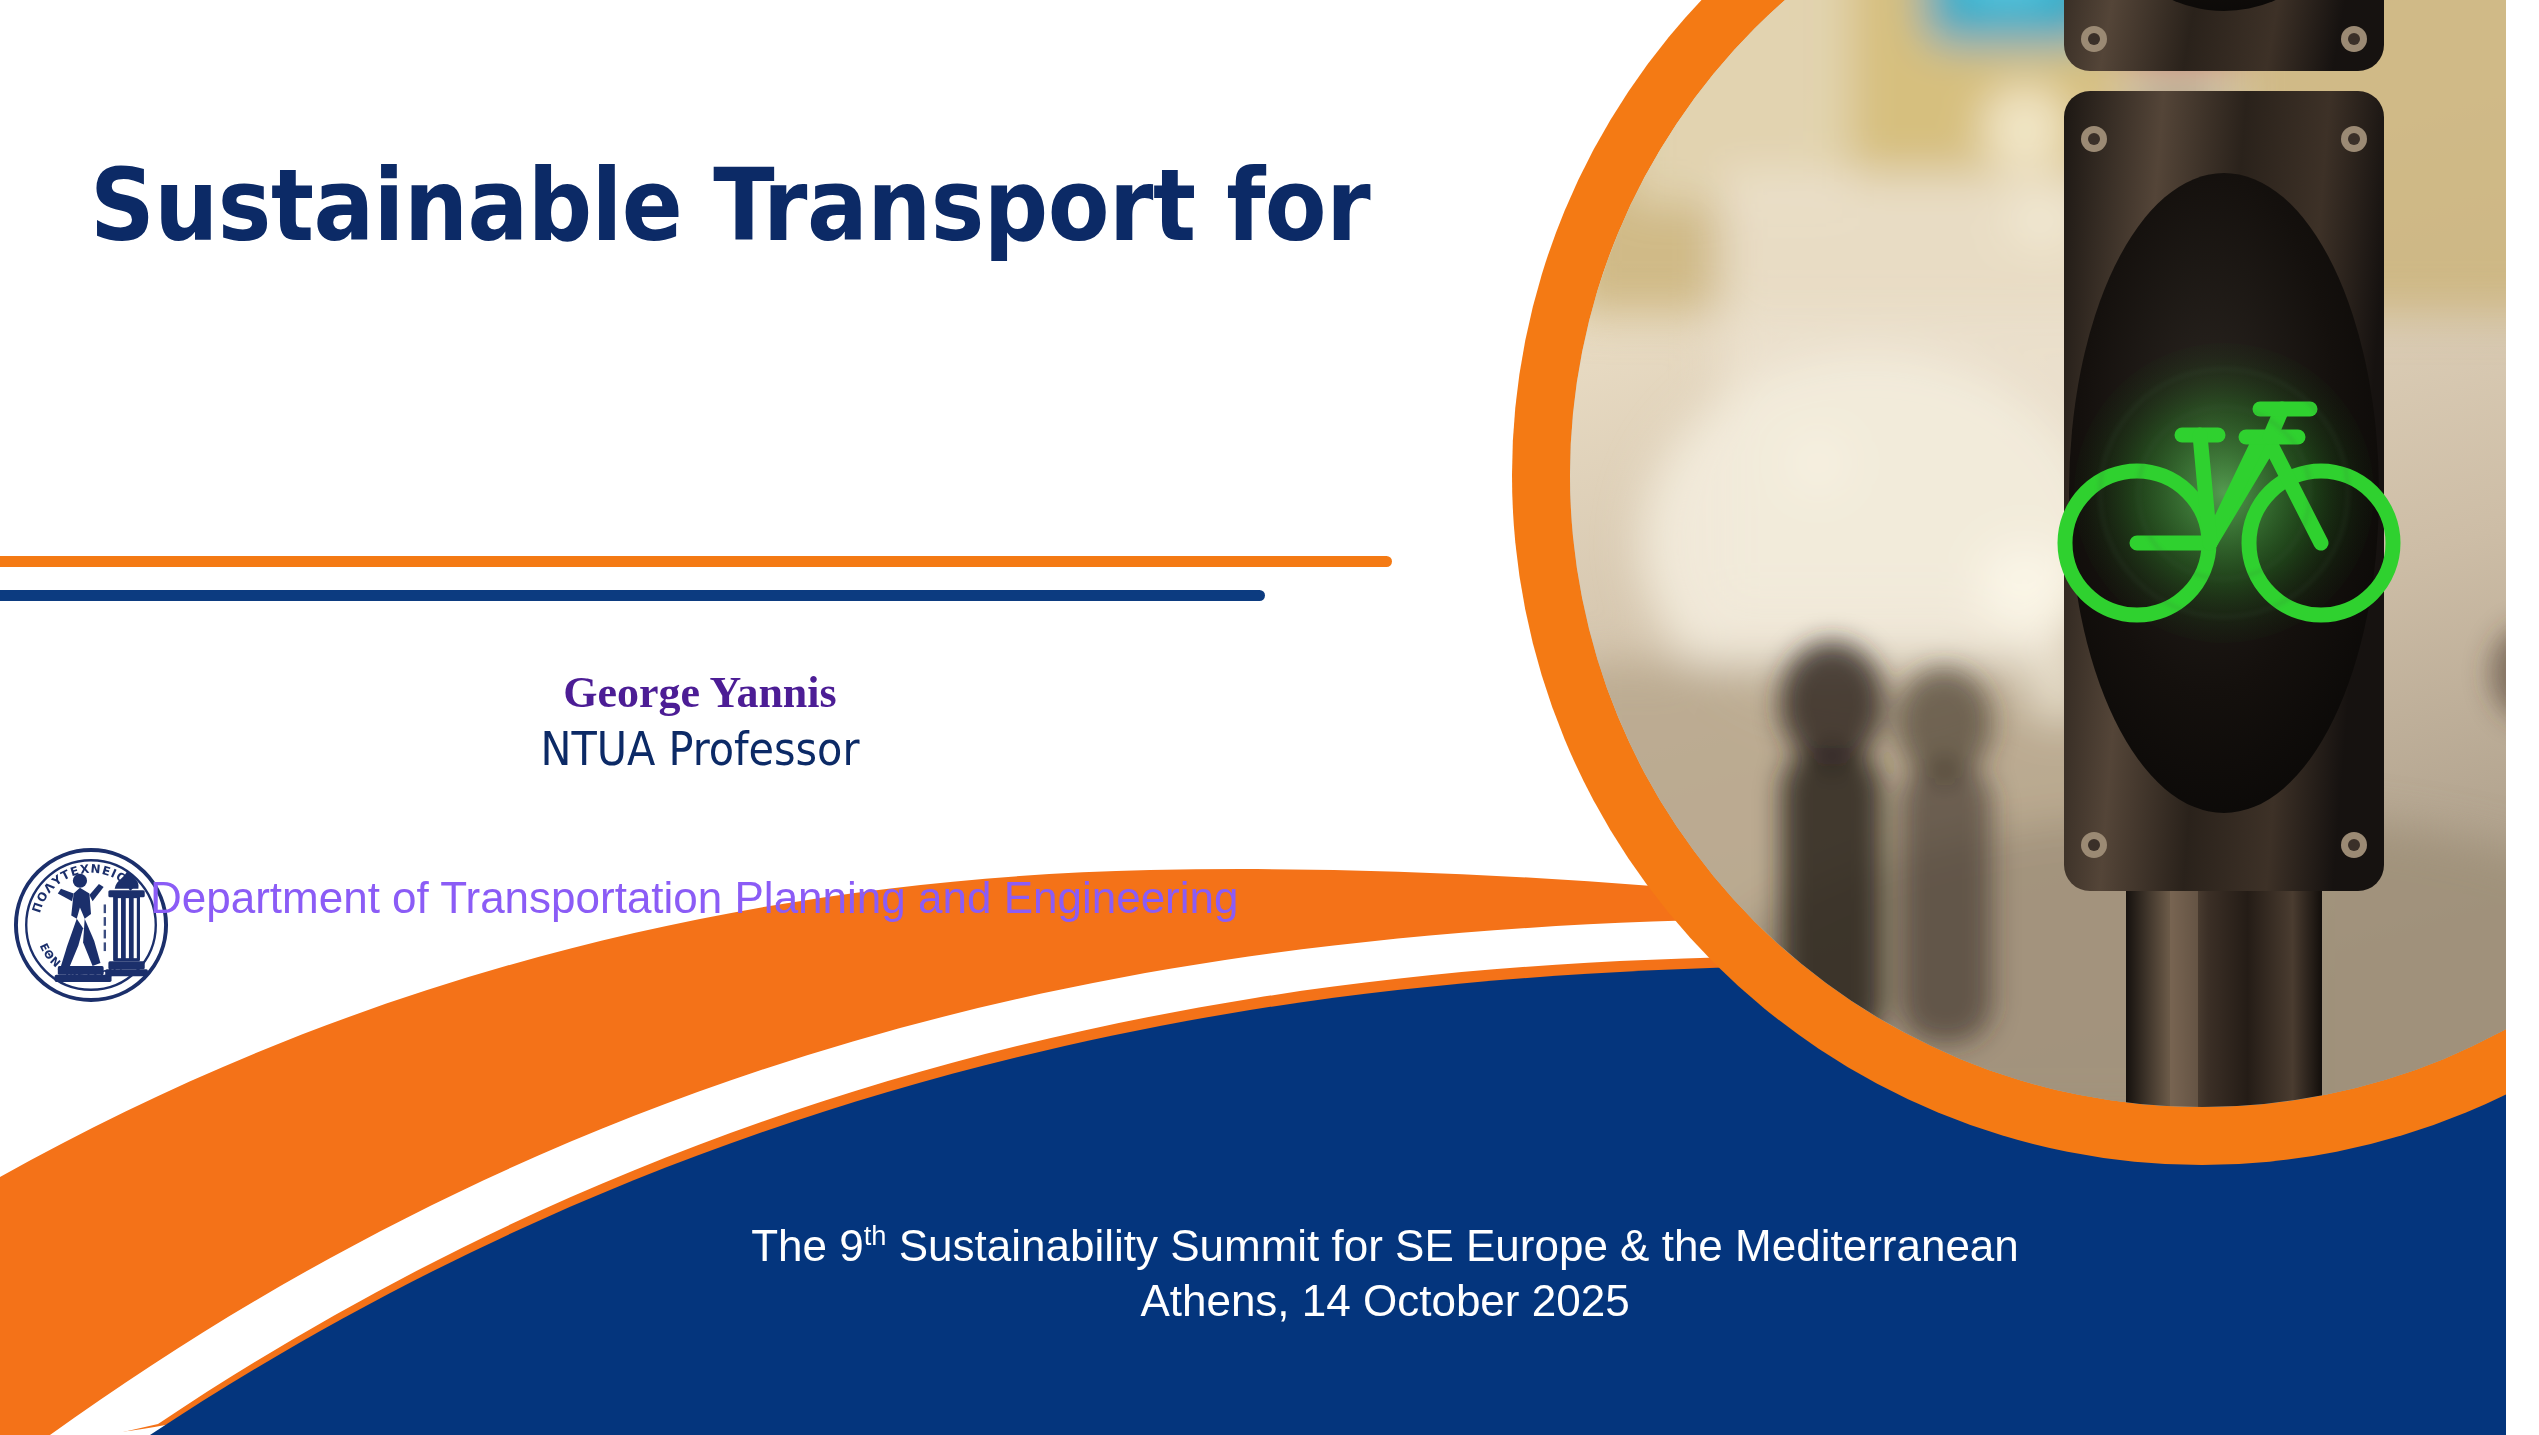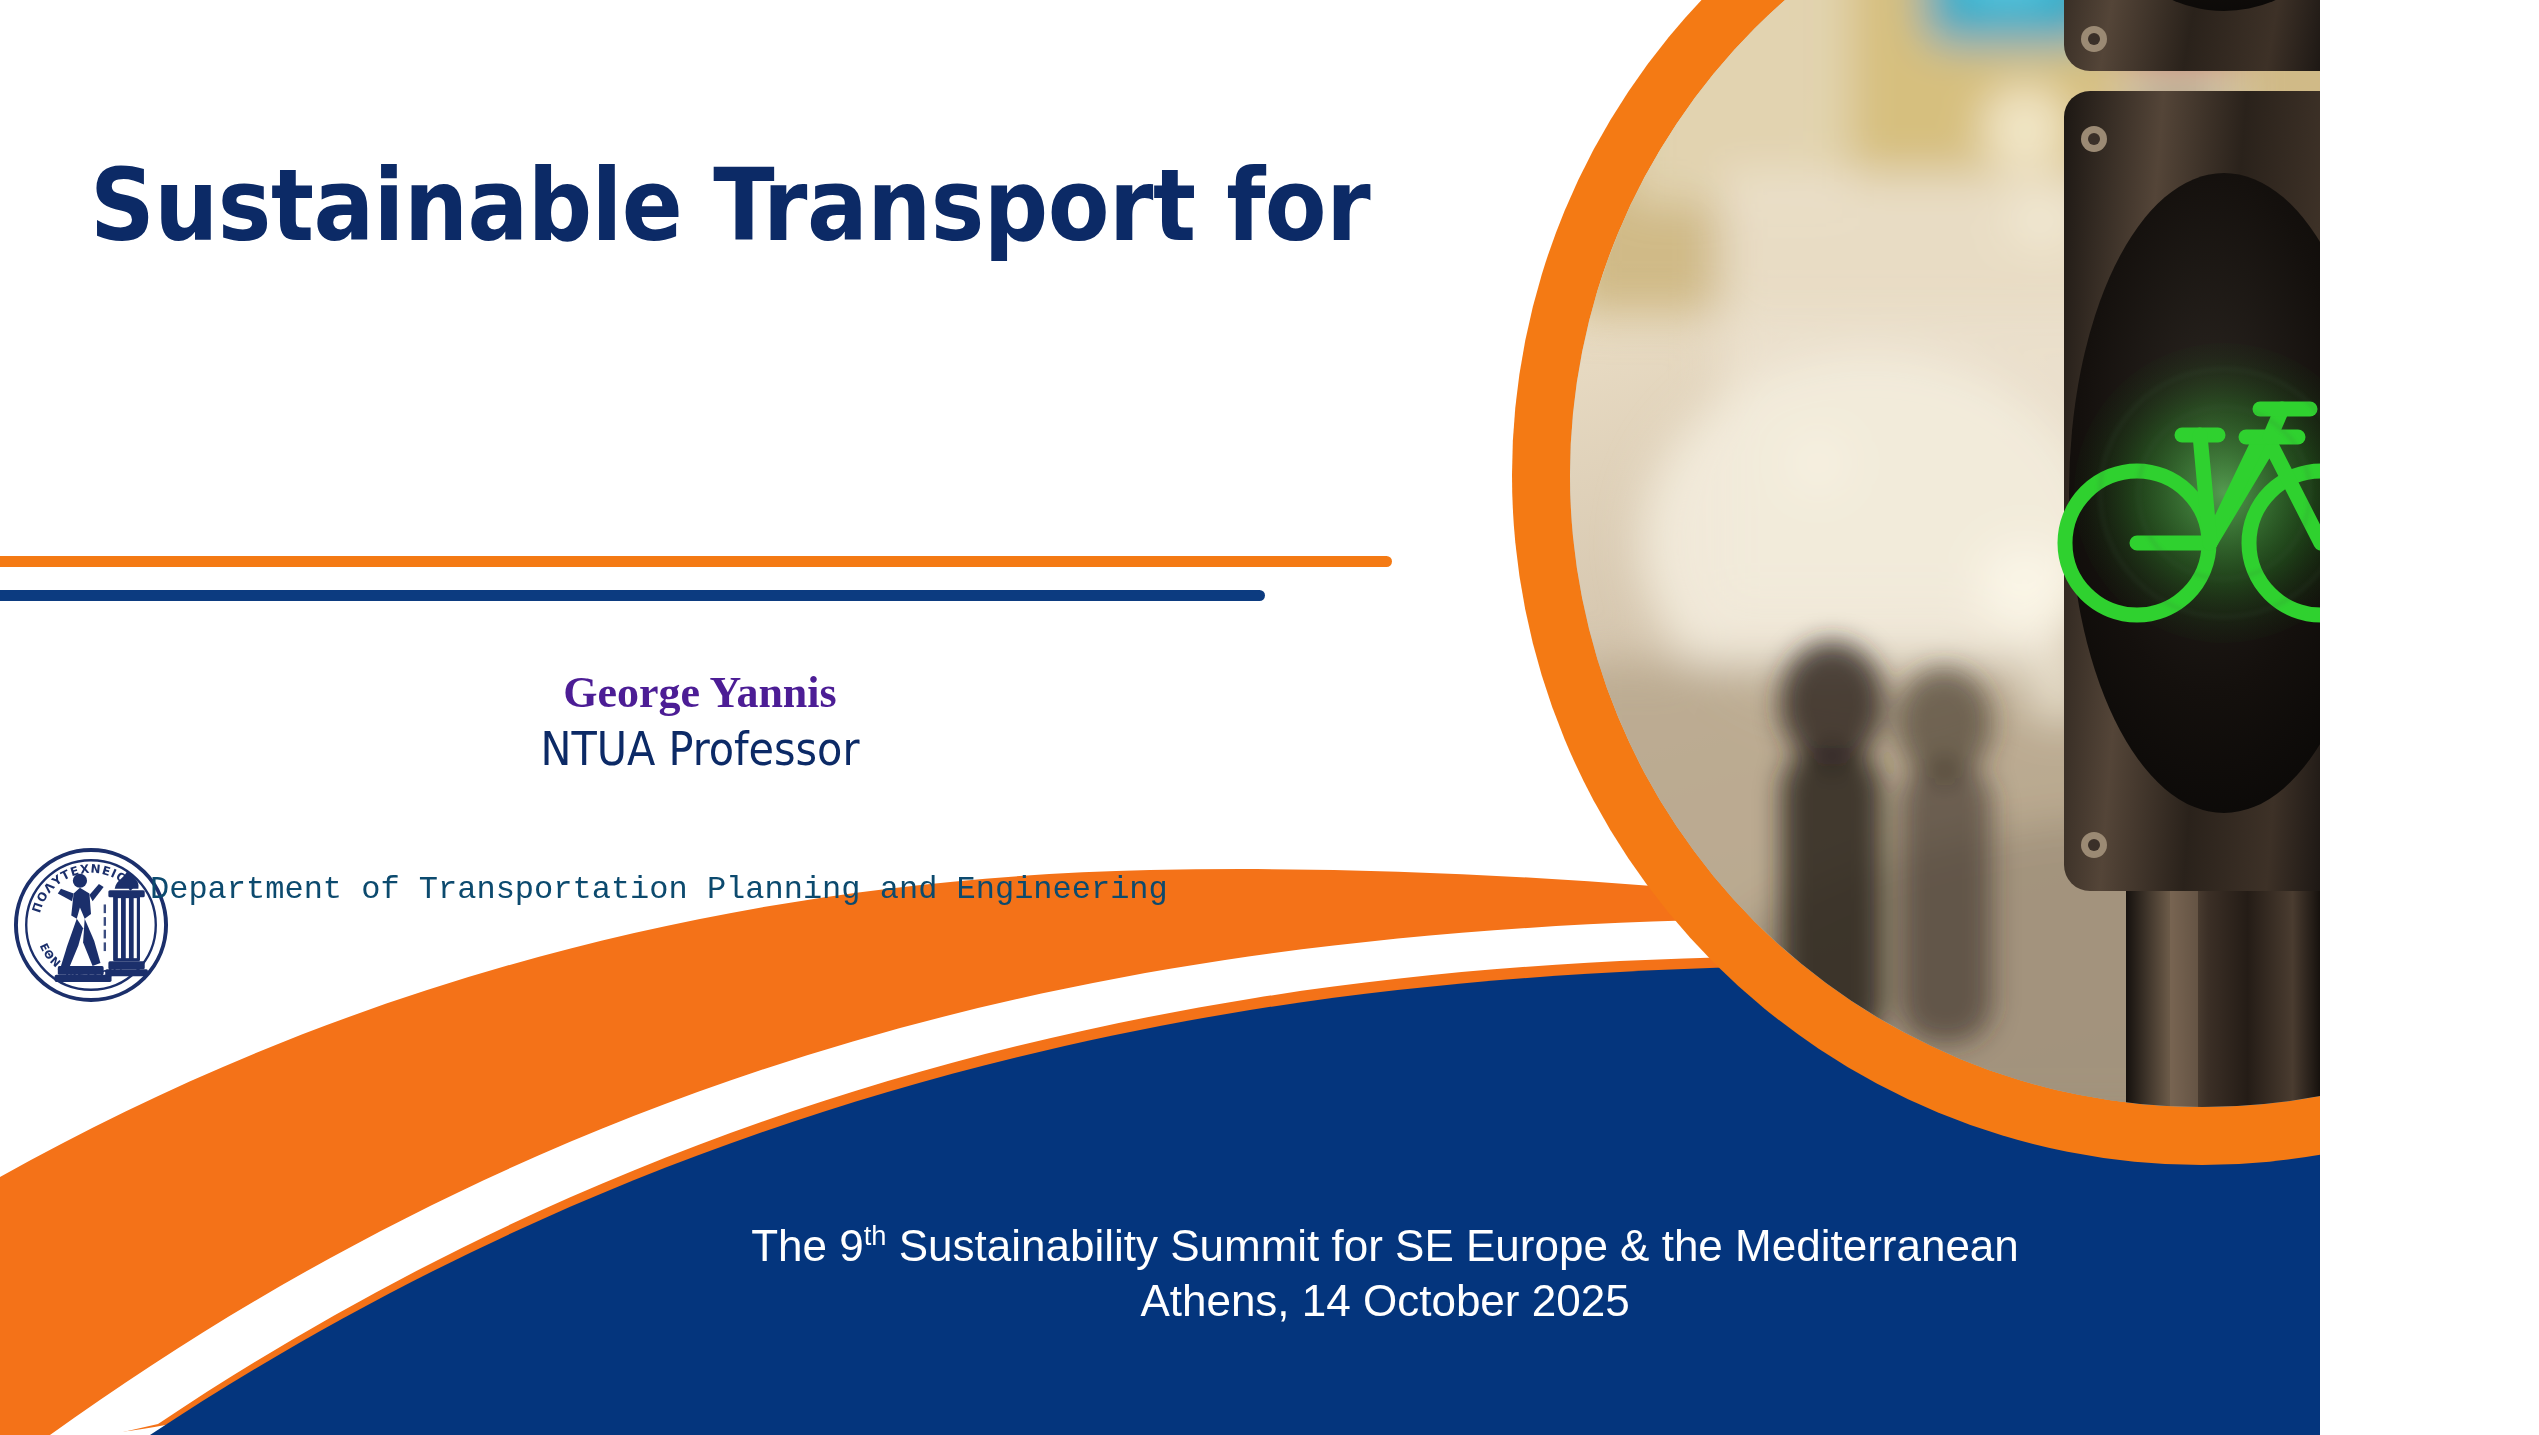--- a/index.html
+++ b/index.html
@@ -4,21 +4,21 @@
 <style>
   * { margin:0; padding:0; box-sizing:border-box; }
   html, body {
     width:2539px; height:1435px;
     background:#ffffff;
     font-family:"Liberation Sans", sans-serif;
     overflow:hidden;
   }
   #slide {
     position:relative;
-    width:2320px; height:1435px;
+    width:2506px; height:1435px;
     background:#ffffff;
     overflow:hidden;
     padding-left:17px;
   }
 
   
   #bg-shapes {
     position:absolute; left:0; top:0;
     width:2539px; height:1435px;
     z-index:1; pointer-events:none;
@@ -108,23 +108,23 @@
 
   
   #affiliation-block {
     position:absolute;
     left:150px; top:868px;
     width:1000px;
     z-index:5;
     text-align:center;
   }
   .affil-line {
-    font-family:Liberation Mono, monospace;
-    font-size:32px;
-    color:#0c4a6e;
+    font-family:Liberation Sans, sans-serif;
+    font-size:44px;
+    color:#8b5cf6;
     line-height:1.35;
     white-space:nowrap;
   }
 
   
   #ntua-seal {
     position:absolute;
     left:12px; top:846px;
     width:158px; height:158px;
     z-index:5;

